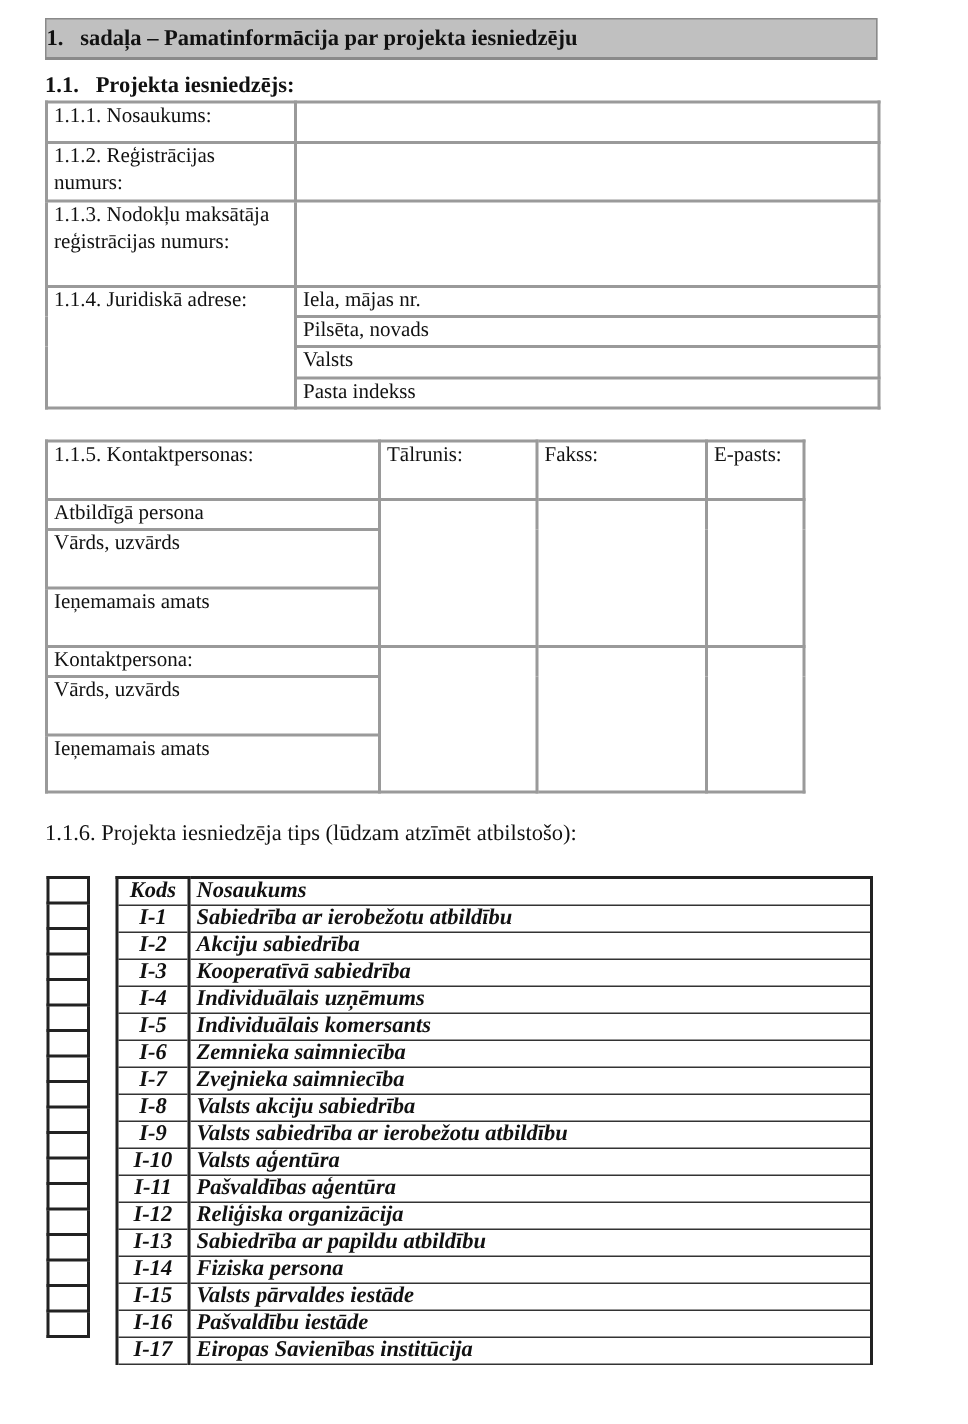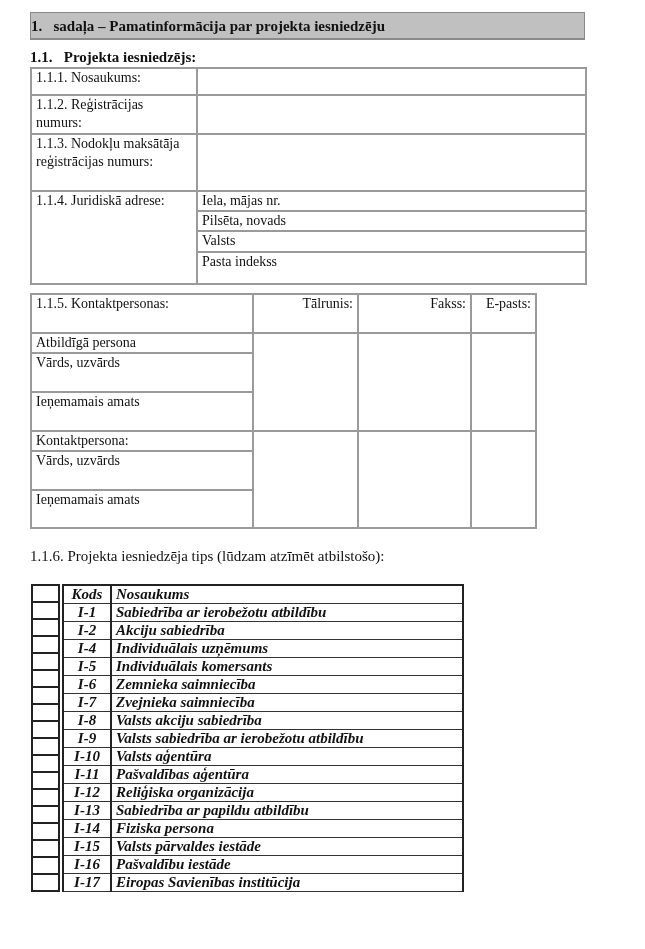--- a/index.html
+++ b/index.html
@@ -29,28 +29,28 @@
     table { border-collapse: collapse; position: absolute; table-layout: fixed; }
     td { border: 2px solid #9a9a9a; padding: 0 4px; vertical-align: top; font-size: 14px; line-height: 18px; }
     td.italic { }
 
     
     #t-applicant { left: 30px; top: 67px; width: 557px; }
     #t-applicant col.c1 { width: 166px; }
 
     
     #t-contacts { left: 30px; top: 293px; width: 507px; }
-    #t-contacts td.center { text-align: right; margin-left: 20px; }
+    #t-contacts td.center { text-align: left; margin-left: 20px; }
 
     .type-intro { left: 30px; top: 548px; font-size: 15px; }
 
     
     #t-check { left: 31px; top: 584px; width: 29px; }
     #t-check td { border: 2px solid #222; height: 15px; padding: 0; }
-    #t-types { left: 62px; top: 584px; width: 402px; }
+    #t-types { left: 77px; top: 584px; width: 505px; }
     #t-types td { border: 1px solid #333; border-left: 2px solid #222; border-right: 2px solid #222; font-style: italic; font-size: 15px; line-height: 17px; height: 17px; padding: 0 4px; font-weight: bold; }
     #t-types tr:first-child td { border-top: 2px solid #222; font-weight: bold; }
     #t-types td.code { text-align: center; }
     #t-types col.c1 { width: 48px; }
     .bottom-cover { left: 0; top: 930px; width: 645px; height: 19px; background: #fff; }
   </style>
 </head>
 <body>
 
 <div class="abs section-band">
@@ -84,21 +84,21 @@
   <tr style="height:17px">
     <td rowspan="4"> 1.1.4. Juridiskā adrese:</td>
     <td class="italic">Iela, mājas nr.</td>
   </tr>
   <tr style="height:20px">
     <td class="italic">Pilsēta, novads</td>
   </tr>
   <tr style="height:21px">
     <td class="italic">Valsts</td>
   </tr>
-  <tr style="height:32px">
+  <tr style="height:20px">
     <td class="italic">Pasta indekss</td>
   </tr>
 </tbody>
   </table>
 
 <table id="t-contacts">
   <colgroup>
     <col style="width:222px">
       <col style="width:105px">
       <col style="width:113px">
@@ -211,20 +211,24 @@
     </tr>
   <tr>
         <td class="code">I-1</td>
         <td>Sabiedrība ar ierobežotu atbildību</td>
       </tr>
       <tr>
         <td class="code">I-2</td>
         <td>Akciju sabiedrība</td>
       </tr>
       <tr>
+        <td class="code">I-3</td>
+        <td>Kooperatīvā sabiedrība</td>
+      </tr>
+      <tr>
         <td class="code">I-4</td>
         <td>Individuālais uzņēmums</td>
       </tr>
       <tr>
         <td class="code">I-5</td>
         <td>Individuālais komersants</td>
       </tr>
       <tr>
         <td class="code">I-6</td>
         <td>Zemnieka saimniecība</td>

